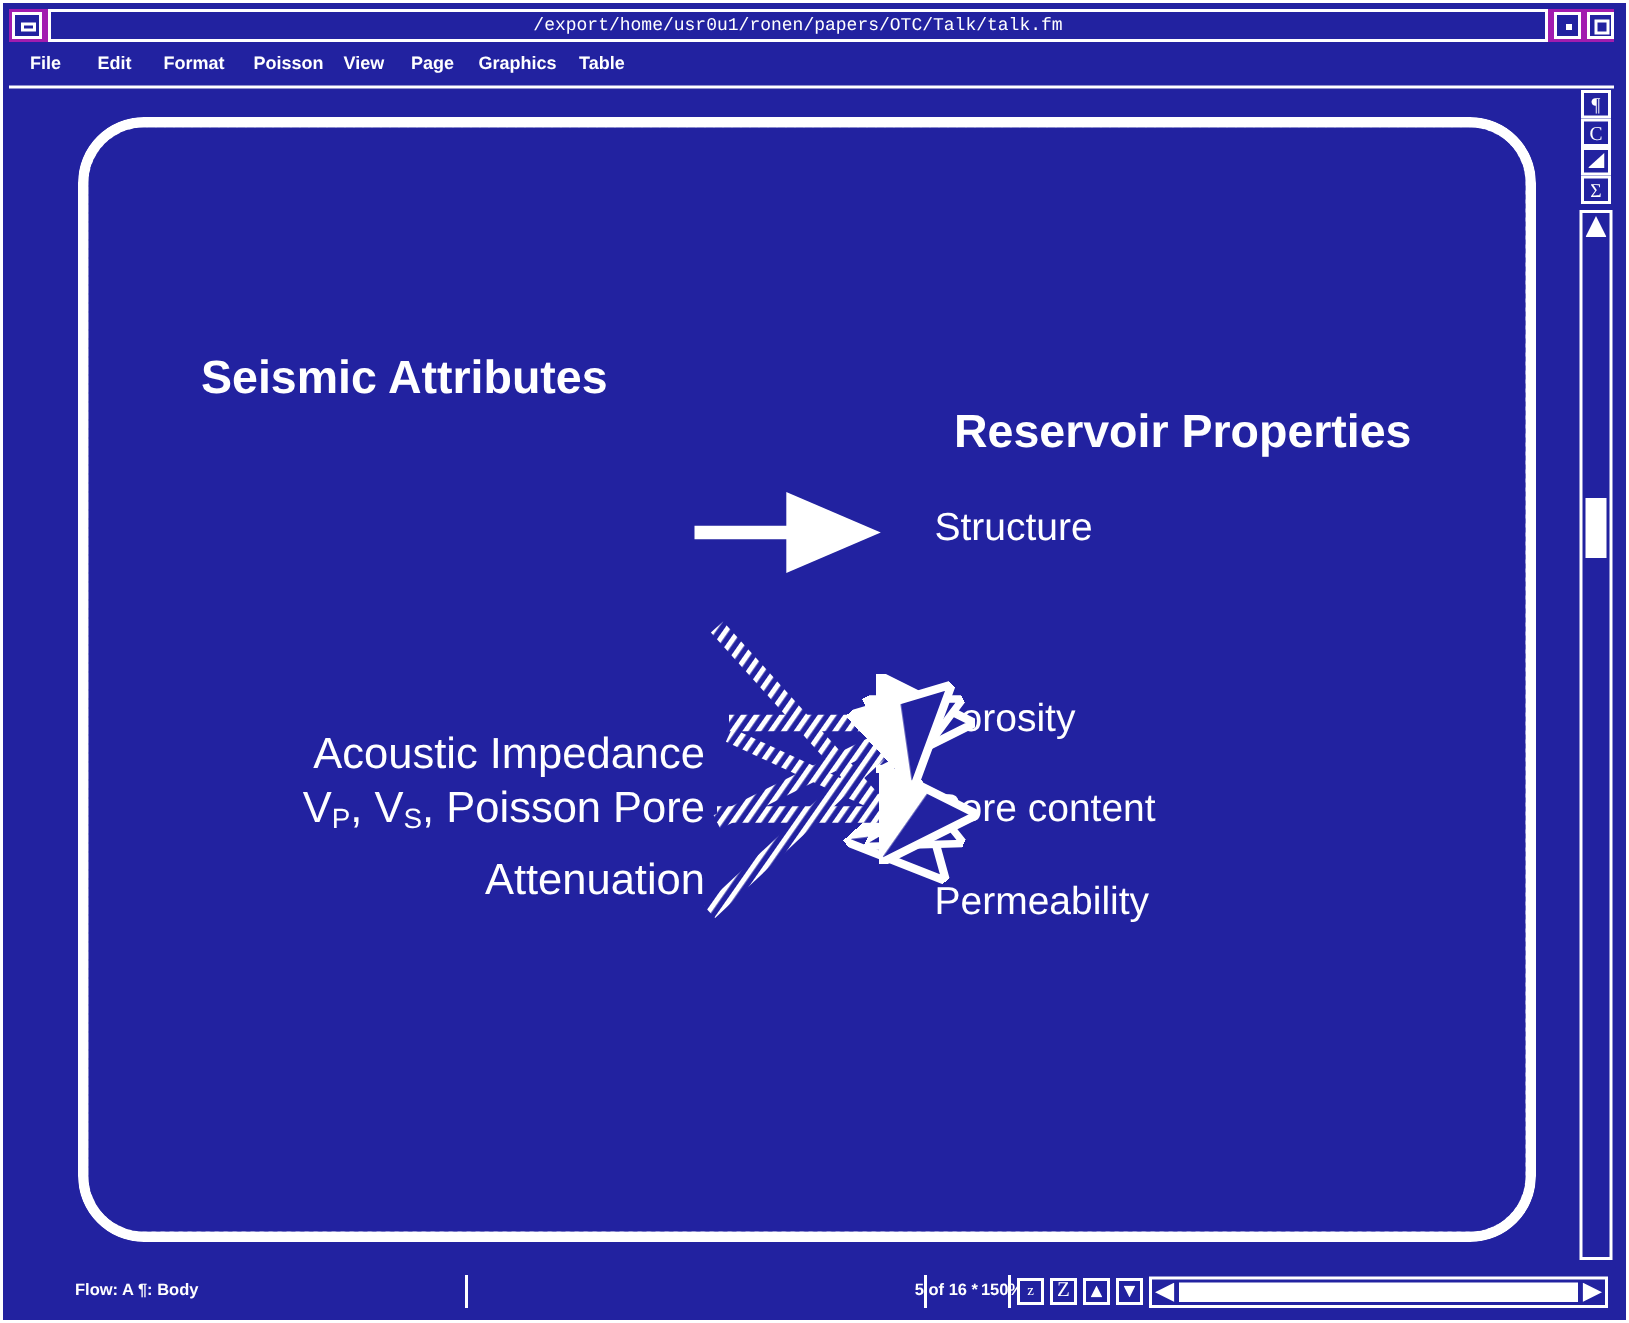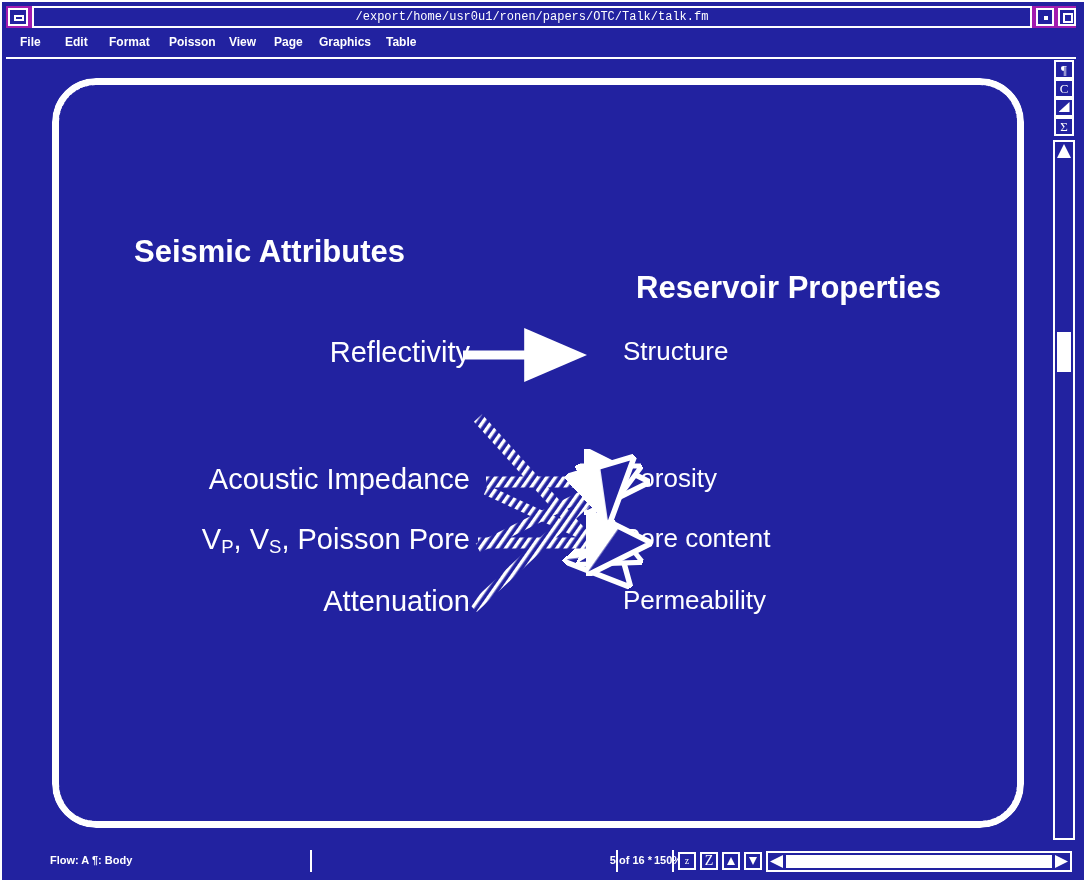--- a/index.html
+++ b/index.html
@@ -186,23 +186,23 @@
   .attr-item sub {
     font-size: 0.64em;
     vertical-align: -0.22em;
   }
 
   
   .attr-item { right: 580px; }
 
   #attr-0 { top: 276px; }
   #attr-1 { top: 344px; }
-  #attr-2 { top: 403px; }
+  #attr-2 { top: 427px; }
   #attr-3 { top: 463px; }
-  #attr-4 { top: 525px; margin-left: 32px; }
+  #attr-4 { top: 511px; margin-left: 32px; }
 
   #prop-0 { top: 276px; }
   #prop-1 { top: 403px; }
   #prop-2 { top: 463px; }
   #prop-3 { top: 525px; }
 
   .arrow-layer {
     position: absolute;
     left: 0; top: 0;
     width: 1042px; height: 785px;
@@ -391,21 +391,20 @@
 
   <div class="doc-area">
 
     <div class="slide-border"></div>
 
     <div class="slide-content">
 
       <div class="col-head" id="head-left">Seismic Attributes</div>
       <div class="col-head" id="head-right">Reservoir Properties</div>
 
-      <div class="attr-item" id="attr-0">Reflectivity</div>
       <div class="attr-item" id="attr-2">Acoustic Impedance</div>
       <div class="attr-item" id="attr-3"><span>V</span><sub>P</sub><span>, V</span><sub>S</sub><span>, Poisson Pore</span></div>
       <div class="attr-item" id="attr-4">Attenuation</div>
 
       <div class="prop-item" id="prop-0">Structure</div>
       <div class="prop-item" id="prop-1">Porosity</div>
       <div class="prop-item" id="prop-3">Permeability</div>
       <div class="prop-item" id="prop-2">Pore content</div>
 
       <svg class="arrow-layer" viewBox="0 0 1042 785">

